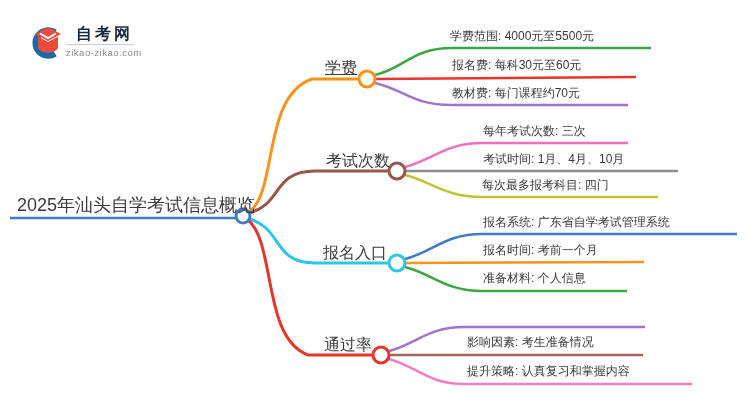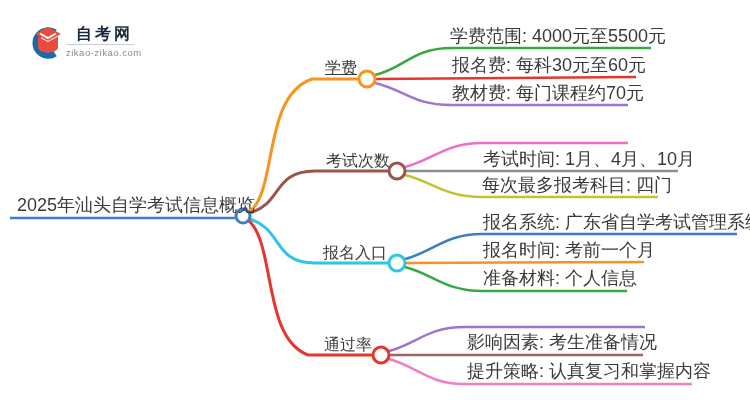--- a/index.html
+++ b/index.html
@@ -1,21 +1,21 @@
 <!DOCTYPE html>
 <html><head>
 <meta charset="utf-8">
 <style>
   html,body{margin:0;padding:0;background:#ffffff;}
   .canvas{
     position:relative;width:750px;height:410px;background:#ffffff;overflow:hidden;
     font-family:"Liberation Sans","DejaVu Sans",sans-serif;color:#3a3a3a;
   }
   .lines{position:absolute;left:0;top:0;}
-  .txt{position:absolute;white-space:nowrap;line-height:20px;font-size:18px;color:#3a3a3a;}
+  .txt{position:absolute;white-space:nowrap;line-height:20px;font-size:12px;color:#3a3a3a;}
   .branch-label{font-size:16px;line-height:18px;}
   .title{font-size:18px;line-height:20px;}
   
   .logo{position:absolute;left:26px;top:12px;width:130px;height:50px;}
   .logo .icon{position:absolute;left:2px;top:11px;}
   .logo .name{position:absolute;left:50px;top:13px;font-size:16px;font-weight:bold;letter-spacing:3px;color:#16293f;line-height:18px;white-space:nowrap;}
   .logo .divider{position:absolute;left:40px;top:32px;width:68px;height:1px;background:#c9ced4;}
   .logo .domain{position:absolute;left:40px;top:35px;font-size:9.5px;letter-spacing:.5px;color:#8a8a8a;line-height:11px;white-space:nowrap;}
 </style>
 </head>
@@ -70,20 +70,21 @@
 
   <div class="txt branch-label" style="left:325px;top:59px;text-decoration:underline;">学费</div>
   <div class="txt branch-label" style="left:326px;top:152px;">考试次数</div>
   <div class="txt branch-label" style="left:323px;top:244px;">报名入口</div>
   <div class="txt branch-label" style="left:324px;top:336px;">通过率</div>
 
   <div class="txt" style="left:450px;top:26px;">学费范围: 4000元至5500元</div>
   <div class="txt" style="left:452px;top:55px;">报名费: 每科30元至60元</div>
   <div class="txt" style="left:452px;top:83px;">教材费: 每门课程约70元</div>
 
+  <div class="txt" style="left:483px;top:121px;">每年考试次数: 三次</div>
   <div class="txt" style="left:483px;top:149px;">考试时间: 1月、4月、10月</div>
   <div class="txt" style="left:482px;top:175px;">每次最多报考科目: 四门</div>
 
   <div class="txt" style="left:483px;top:212px;">报名系统: 广东省自学考试管理系统</div>
   <div class="txt" style="left:483px;top:240px;">报名时间: 考前一个月</div>
   <div class="txt" style="left:483px;top:268px;">准备材料: 个人信息</div>
 
   <div class="txt" style="left:467px;top:332px;">影响因素: 考生准备情况</div>
   <div class="txt" style="left:467px;top:361px;">提升策略: 认真复习和掌握内容</div>
 

